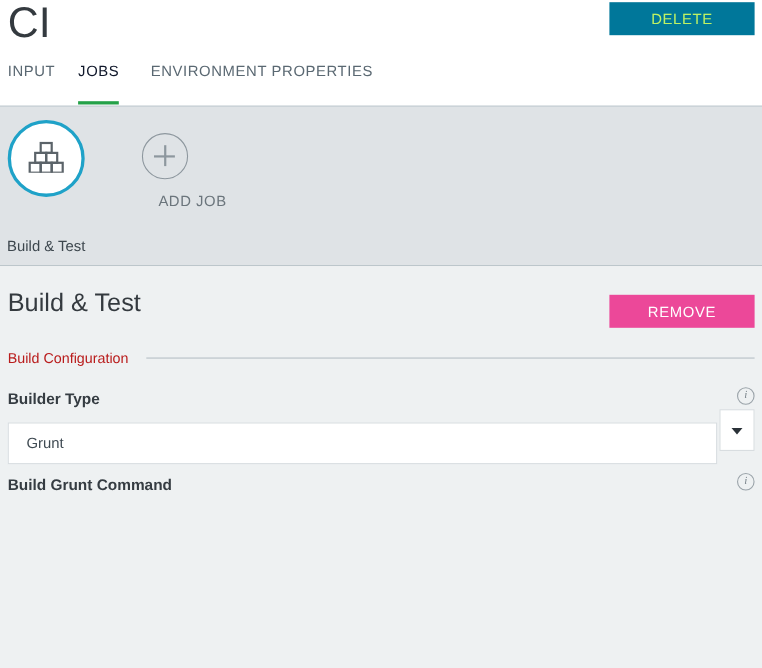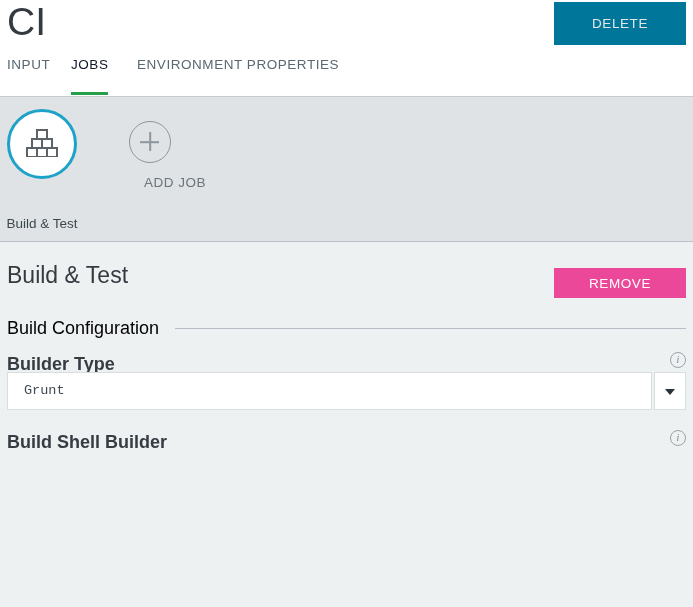--- a/index.html
+++ b/index.html
@@ -32,23 +32,23 @@
     font-weight: 400;
     color: #343a3f;
     letter-spacing: 0.1px;
     line-height: 44px;
   }
   .delete-button {
     position: absolute;
     right: 7px;
     top: 2px;
     width: 132px;
-    height: 43px;
+    height: 30px;
     background: #00779a;
-    color: #e5e5e5;
+    color: #bef264;
     border: none;
     font-family: "Liberation Sans", sans-serif;
     font-size: 13.5px;
     letter-spacing: 0.6px;
     cursor: pointer;
     padding: 0;
   }
 
   
   .tabs {
@@ -189,37 +189,37 @@
   }
   .config-legend {
     position: absolute;
     left: 7px;
     top: 76px;
     width: 679px;
     display: flex;
     align-items: center;
   }
   .config-legend .txt {
-    font-size: 18px;
-    color: #000000;
+    font-size: 13px;
+    color: #b91c1c;
     white-space: nowrap;
     text-align: center;
   }
   .config-legend .rule {
     flex: 1;
     height: 1px;
     background: #b6bfc5;
     margin-left: 16px;
   }
 
   
   .field-label {
     position: absolute;
     left: 7px;
-    font-size: 18px;
+    font-size: 14px;
     font-weight: bold;
     color: #353c42;
   }
   .info-icon {
     position: absolute;
     right: 7px;
     width: 16px;
     height: 16px;
     border-radius: 50%;
     border: 1.3px solid #9aa3a9;
@@ -236,32 +236,31 @@
   .select-wrap {
     position: absolute;
     left: 7px;
     top: 130px;
     width: 679px;
     height: 38px;
   }
   .select-box {
     position: absolute;
     left: 0;
-    top: 0;
+    top: 12px;
     width: 645px;
     height: 38px;
     background: #ffffff;
     border: 1px solid #d8dde0;
     box-sizing: border-box;
     font-size: 13.5px;
     color: #3f4a52;
     line-height: 36px;
     padding-left: 16px;
     cursor: pointer;
-    font-family: Liberation Mono, monospace;
   }
   .select-arrow-btn {
     position: absolute;
     right: 0;
     top: 0;
     width: 32px;
     height: 38px;
     background: #ffffff;
     border: 1px solid #d8dde0;
     box-sizing: border-box;
@@ -329,18 +328,18 @@
     </div>
 
     <div class="field-label" style="top:112px;">Builder Type</div>
     <div class="info-icon" style="top:110px;">i</div>
 
     <div class="select-wrap">
       <div class="select-box">Grunt</div>
       <div class="select-arrow-btn"></div>
     </div>
 
-    <div class="field-label" style="top:190px;">Build Shell Builder</div>
+    <div class="field-label" style="top:190px;">Build Grunt Command</div>
     <div class="info-icon" style="top:188px;">i</div>
 
   </div>
 
 </div>
 
 </body></html>

